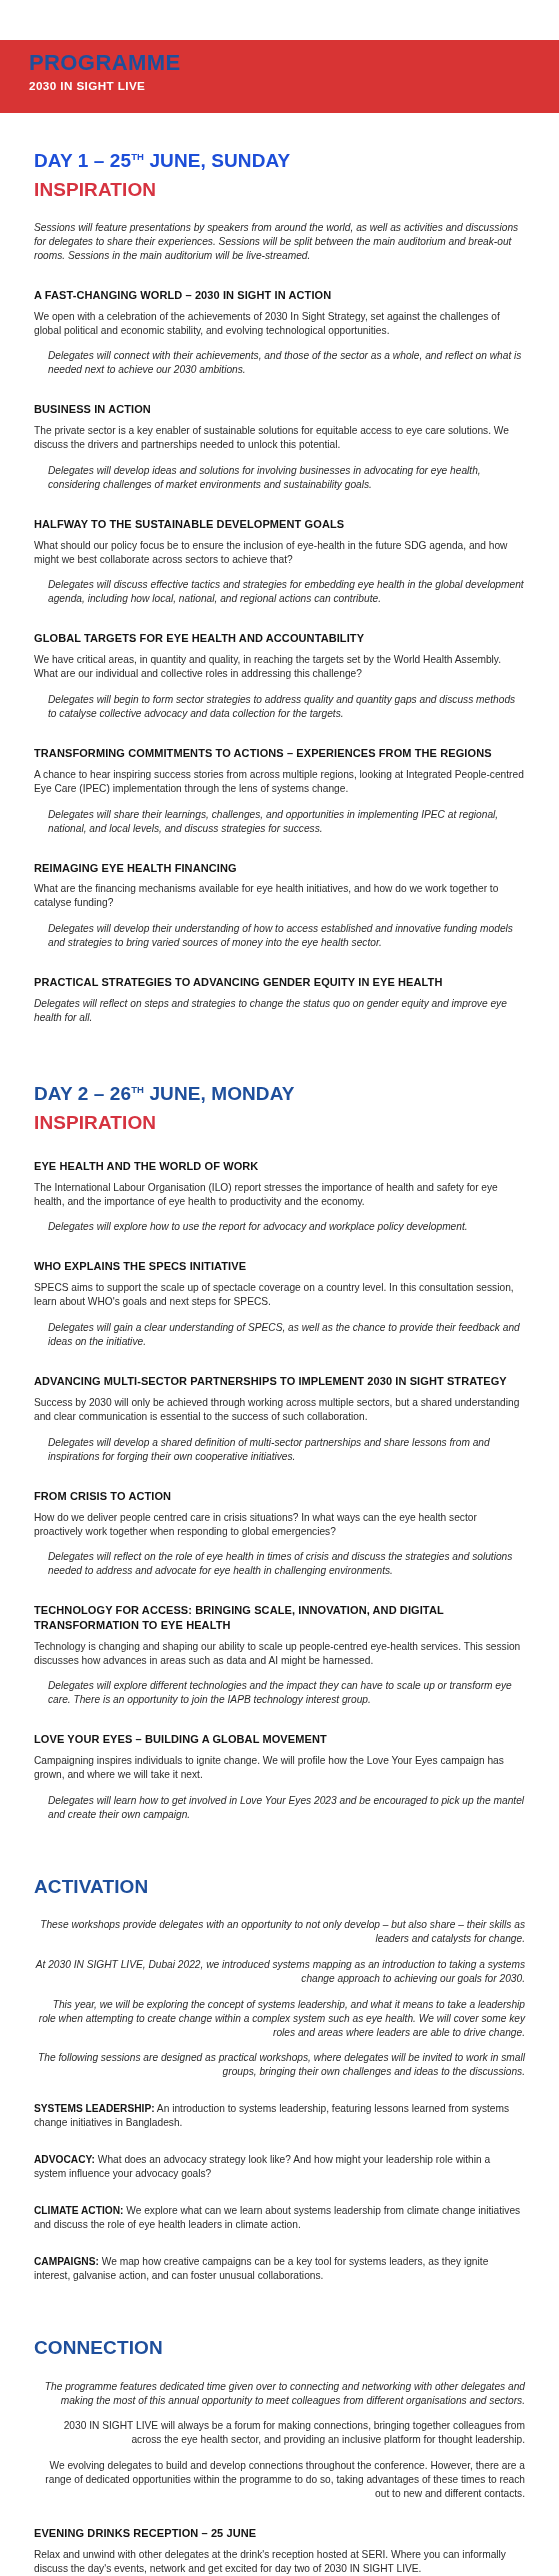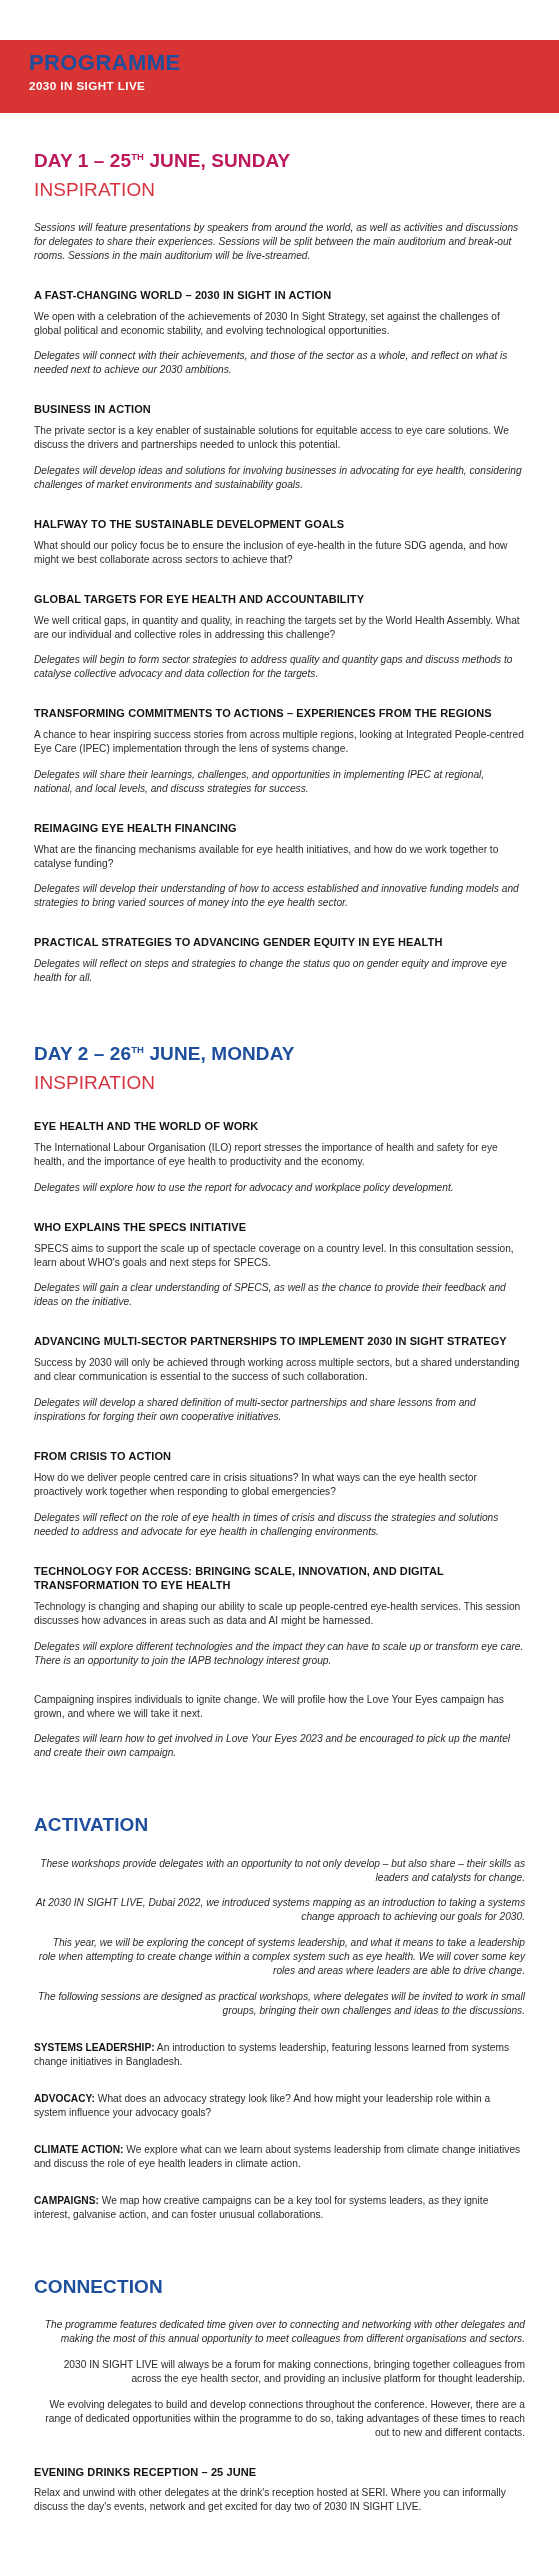--- a/index.html
+++ b/index.html
@@ -26,38 +26,38 @@
     margin:3.6px 0 0 0;
     font-size:11.7px; line-height:13px;
     font-weight:800; letter-spacing:0.4px;
     color:#ffffff;
   }
   .content { padding:0 34px; box-sizing:border-box; }
   .day-heading {
     margin:33px 0 0 0;
     font-size:19px; line-height:22px;
     font-weight:800; letter-spacing:0.1px;
-    color:#be185d;
+    color:#1d4ed8;
   }
   .day-heading sup { font-size:9.5px; }
   .day-category {
     margin:6.6px 0 0 0;
     font-size:19px; line-height:22px;
-    font-weight:400; letter-spacing:0.1px;
+    font-weight:700; letter-spacing:0.1px;
     color:#d63340;
   }
   p { margin:0; font-size:10.2px; line-height:14px; color:#2b2b2b; }
   .intro { margin-top:19.7px; font-style:italic; }
   .session { margin-top:25px; }
   .session h3 {
     margin:0 0 7.3px 0;
     font-size:11px; line-height:14.6px;
     font-weight:800; color:#141414; letter-spacing:0.1px;
   }
-  .session p + p { margin-top:11.7px; }
+  .session p + p { margin-top:11.7px;margin-left:14px; }
   .delegates { font-style:italic; }
   .major-heading {
     margin:54px 0 0 0;
     font-size:19px; line-height:22px;
     font-weight:800; letter-spacing:0.1px;
     color:#1e4f9c;
   }
   .lead-para { margin-top:20.4px;text-align:right; }
   .lead-para + .lead-para { margin-top:11.7px; }
   .italic { font-style:italic; }
@@ -87,24 +87,25 @@
         <p class="delegates">Delegates will connect with their achievements, and those of the sector as a whole, and reflect on what is needed next to achieve our 2030 ambitions.</p>
       </div>
       <div class="session">
         <h3>BUSINESS IN ACTION</h3>
         <p>The private sector is a key enabler of sustainable solutions for equitable access to eye care solutions. We discuss the drivers and partnerships needed to unlock this potential.</p>
         <p class="delegates">Delegates will develop ideas and solutions for involving businesses in advocating for eye health, considering challenges of market environments and sustainability goals.</p>
       </div>
       <div class="session">
         <h3>HALFWAY TO THE SUSTAINABLE DEVELOPMENT GOALS</h3>
         <p>What should our policy focus be to ensure the inclusion of eye-health in the future SDG agenda, and how might we best collaborate across sectors to achieve that?</p>
+        <p class="delegates">Delegates will discuss effective tactics and strategies for embedding eye health in the global development agenda, including how local, national, and regional actions can contribute.</p>
       </div>
       <div class="session">
         <h3>GLOBAL TARGETS FOR EYE HEALTH AND ACCOUNTABILITY</h3>
-        <p>We well critical gaps, in quantity and quality, in reaching the targets set by the World Health Assembly. What are our individual and collective roles in addressing this challenge?</p>
+        <p>We have critical areas, in quantity and quality, in reaching the targets set by the World Health Assembly. What are our individual and collective roles in addressing this challenge?</p>
         <p class="delegates">Delegates will begin to form sector strategies to address quality and quantity gaps and discuss methods to catalyse collective advocacy and data collection for the targets.</p>
       </div>
       <div class="session">
         <h3>TRANSFORMING COMMITMENTS TO ACTIONS – EXPERIENCES FROM THE REGIONS</h3>
         <p>A chance to hear inspiring success stories from across multiple regions, looking at Integrated People-centred Eye Care (IPEC) implementation through the lens of systems change.</p>
         <p class="delegates">Delegates will share their learnings, challenges, and opportunities in implementing IPEC at regional, national, and local levels, and discuss strategies for success.</p>
       </div>
       <div class="session">
         <h3>REIMAGING EYE HEALTH FINANCING</h3>
         <p>What are the financing mechanisms available for eye health initiatives, and how do we work together to catalyse funding?</p>
@@ -139,20 +140,21 @@
         <h3>FROM CRISIS TO ACTION</h3>
         <p>How do we deliver people centred care in crisis situations? In what ways can the eye health sector proactively work together when responding to global emergencies?</p>
         <p class="delegates">Delegates will reflect on the role of eye health in times of crisis and discuss the strategies and solutions needed to address and advocate for eye health in challenging environments.</p>
       </div>
       <div class="session">
         <h3>TECHNOLOGY FOR ACCESS: BRINGING SCALE, INNOVATION, AND DIGITAL TRANSFORMATION TO EYE HEALTH</h3>
         <p>Technology is changing and shaping our ability to scale up people-centred eye-health services. This session discusses how advances in areas such as data and AI might be harnessed.</p>
         <p class="delegates">Delegates will explore different technologies and the impact they can have to scale up or transform eye care. There is an opportunity to join the IAPB technology interest group.</p>
       </div>
       <div class="session">
+        <h3>LOVE YOUR EYES – BUILDING A GLOBAL MOVEMENT</h3>
         <p>Campaigning inspires individuals to ignite change. We will profile how the Love Your Eyes campaign has grown, and where we will take it next.</p>
         <p class="delegates">Delegates will learn how to get involved in Love Your Eyes 2023 and be encouraged to pick up the mantel and create their own campaign.</p>
       </div>
     </section>
 
     <section>
       <h2 class="major-heading">ACTIVATION</h2>
       <p class="lead-para italic">These workshops provide delegates with an opportunity to not only develop – but also share – their skills as leaders and catalysts for change.</p>
       <p class="lead-para italic">At 2030 IN SIGHT LIVE, Dubai 2022, we introduced systems mapping as an introduction to taking a systems change approach to achieving our goals for 2030.</p>
       <p class="lead-para italic">This year, we will be exploring the concept of systems leadership, and what it means to take a leadership role when attempting to create change within a complex system such as eye health. We will cover some key roles and areas where leaders are able to drive change.</p>

